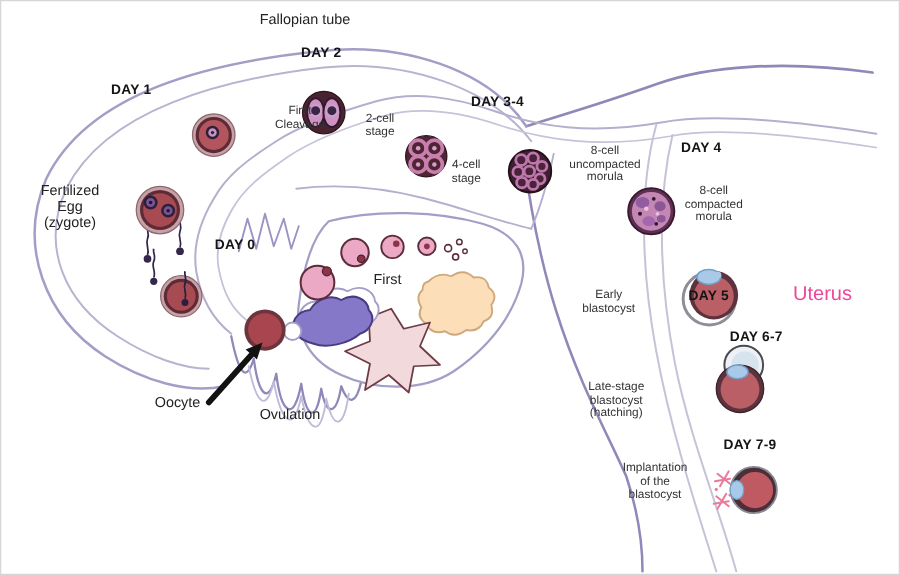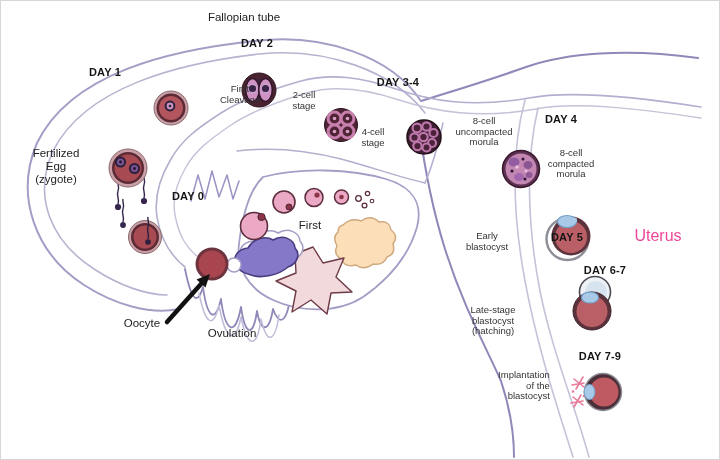--- a/index.html
+++ b/index.html
@@ -227,21 +227,21 @@
 uncompacted
 morula</div>
   <div class="lbl small" style="left:570px;top:163px;">8-cell
 compacted
 morula</div>
   <div class="lbl small" style="left:486px;top:241px;">Early
 blastocyst</div>
   <div class="lbl small" style="left:492px;top:320px;">Late-stage
 blastocyst
 (hatching)</div>
-  <div class="lbl small" style="left:523px;top:385px;text-align:right;">Implantation
+  <div class="lbl small" style="left:523px;top:385px;">Implantation
 of the
 blastocyst</div>
   <div class="lbl anat-lg" style="left:657px;top:235px;">Uterus</div>
   <div class="lbl anat" style="left:309px;top:224px;">First</div>
   <div class="lbl anat" style="left:231px;top:296px;margin-top:36px;">Ovulation</div>
   <div class="lbl anat" style="left:141px;top:322px;">Oocyte</div>
 
 </div>
 
 </body></html>

